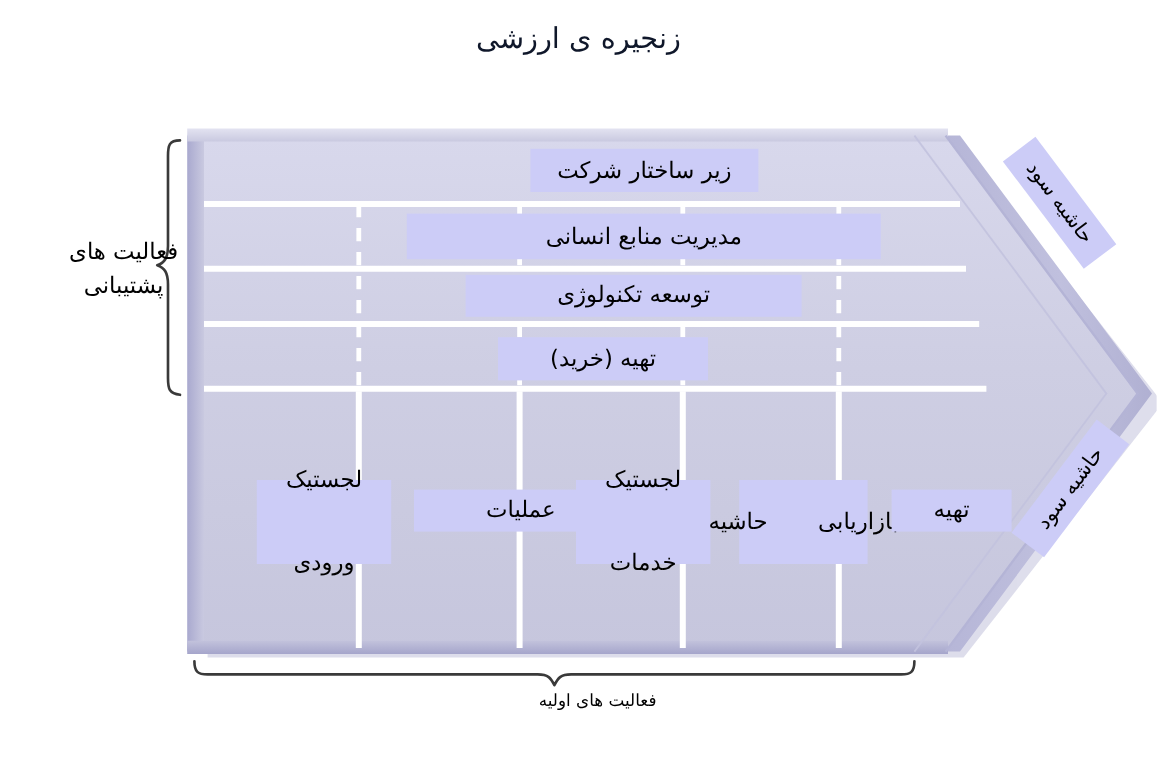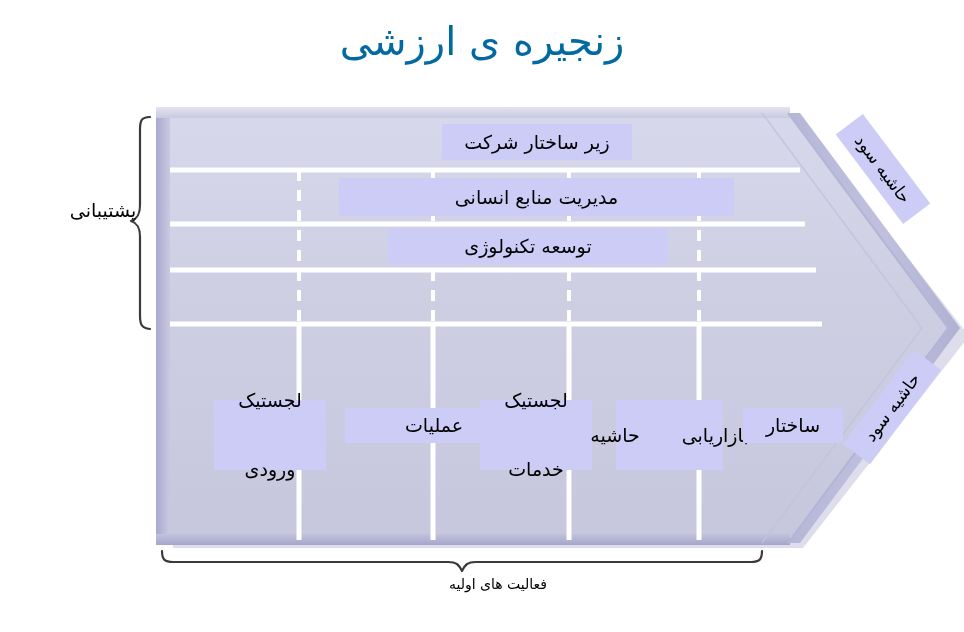--- a/index.html
+++ b/index.html
@@ -10,22 +10,22 @@
     overflow:hidden;
     position:relative;
   }
   #stage{position:absolute;left:0;top:0;width:964px;height:632px;}
 
   
   .title{
     position:absolute;
     left:0;top:18px;width:964px;
     text-align:center;
-    font-size:40px;
-    color:#0369a1;
+    font-size:24px;
+    color:#0f172a;
     direction:rtl;
     white-space:nowrap;
     font-family:"DejaVu Sans","Liberation Sans",sans-serif;
   }
 
   
   #chart-svg{position:absolute;left:0;top:0;width:964px;height:632px;}
 
   
   .overlay{position:absolute;left:0;top:0;width:964px;height:632px;margin-left:36px;}
@@ -169,20 +169,21 @@
   </svg>
 
   <div class="overlay">
 
     <div class="cell-text" style="left:406px;top:124px;width:190px;height:36px;">زیر ساختار شرکت</div>
 
     <div class="cell-text" style="left:352px;top:229px;width:280px;height:35px;">توسعه تکنولوژی</div>
 
     <div class="cell-text" style="left:303px;top:178px;width:395px;height:38px;">مدیریت منابع انسانی</div>
 
+    <div class="cell-text" style="left:379px;top:281px;width:175px;height:36px;">تهیه (خرید)</div>
 
     <div class="cell-text multi" style="left:178px;top:400px;width:112px;height:70px;flex-direction:column;">
       <span>لجستیک</span>
       <span>ورودی</span>
     </div>
 
     <div class="cell-text multi" style="left:309px;top:408px;width:114px;height:35px;flex-direction:column;padding-left:32px;">
       <span>عملیات</span>
     </div>
 
@@ -190,29 +191,30 @@
       <span>لجستیک</span>
       <span>خدمات</span>
     </div>
 
     <div class="cell-text multi" style="left:580px;top:400px;width:107px;height:70px;">
       <span>بازاریابی</span>
       <span>حاشیه</span>
     </div>
 
     <div class="cell-text multi" style="left:707px;top:408px;width:100px;height:35px;flex-direction:column;">
-      <span>ساختار</span>
+      <span>تهیه</span>
     </div>
 
     <div class="margin-label" style="left:791px;top:152px;width:112px;height:34px;
                 transform:rotate(53deg);transform-origin:center center;">حاشیه سود</div>
 
     <div class="margin-label" style="left:797px;top:390px;width:118px;height:34px;
                 transform:rotate(-53deg);transform-origin:center center;">حاشیه سود</div>
 
     <div class="side-label" style="left:8px;top:196px;width:118px;">
+      <div>فعالیت های</div>
       <div>پشتیبانی</div>
     </div>
 
     <div class="bottom-label" style="left:282px;top:576px;width:360px;">فعالیت های اولیه</div>
 
   </div>
 </div>
 
 </body></html>

